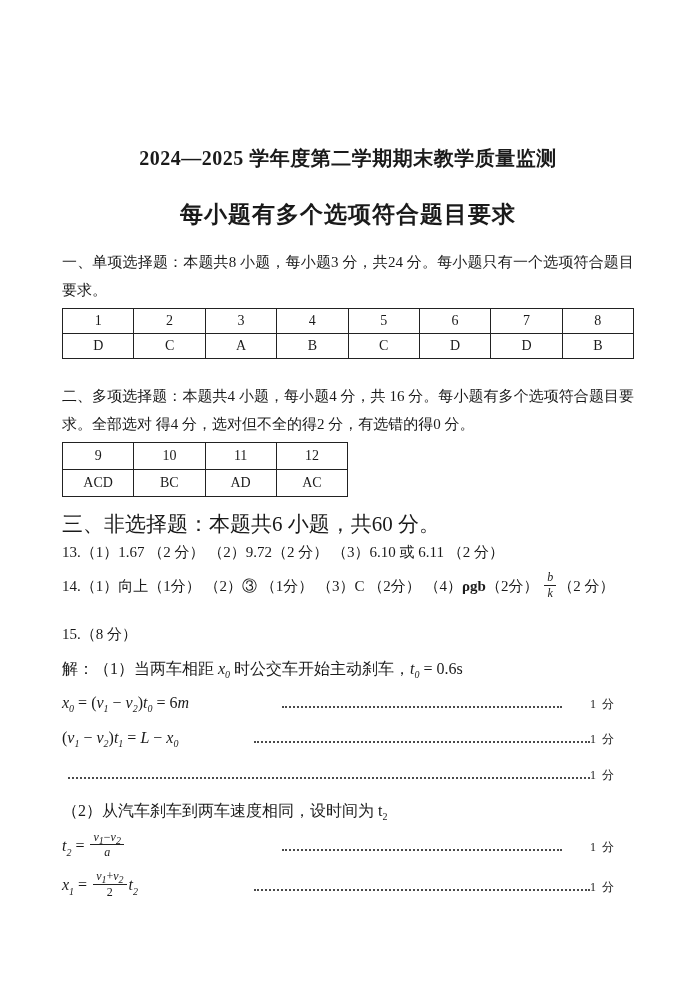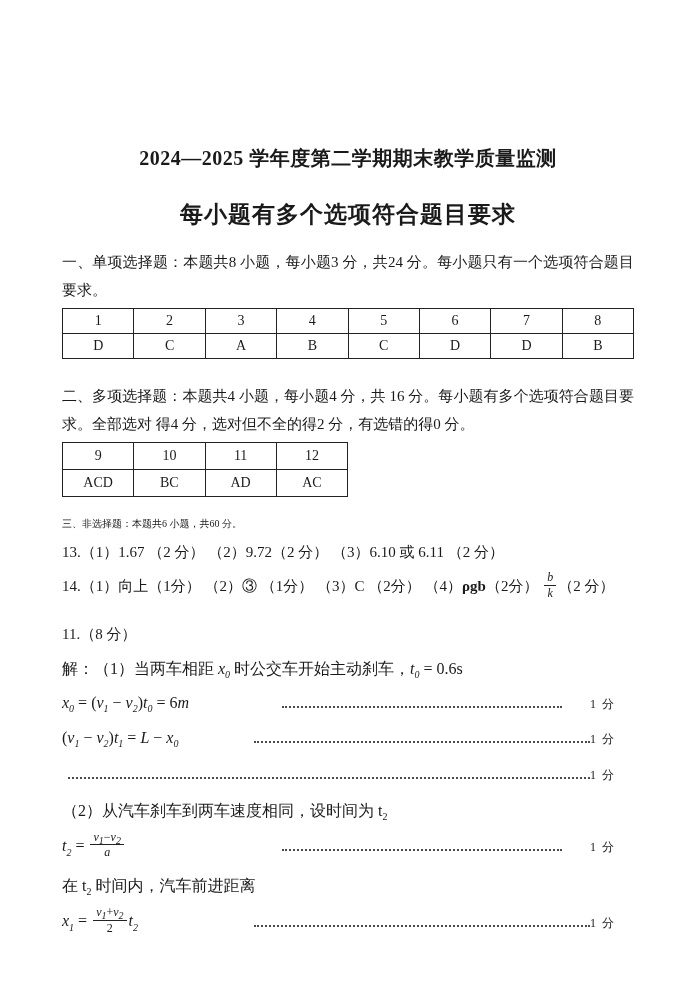--- a/index.html
+++ b/index.html
@@ -29,21 +29,21 @@
     border-collapse:collapse; margin-top:4px; table-layout:fixed;
   }
   table.anskey.full { width:572px; }
   table.anskey.half { width:286px; }
   table.anskey td {
     border:1px solid #222; text-align:center; font-size:14px;
     height:25px; padding:0 2px;
   }
   table.anskey.half td { height:27px; }
 
-  .sec3-head { margin-top:14px; font-size:10px; line-height:26px; }
+  .sec3-head { margin-top:14px; font-size:21px; line-height:26px; }
   .rich-line { font-size:15px; line-height:26px; }
   .mt2  { margin-top:2px; }
   .mt8  { margin-top:8px; }
   .mt10 { margin-top:10px; }
   .mt12 { margin-top:12px; }
   .mt13 { margin-top:13px; }
   .mt14 { margin-top:10px;gap:28px; }
   .mt20 { margin-top:18px; }
 
   .work-line { font-size:15px; line-height:24px; }
@@ -121,21 +121,21 @@
     </tr>
   </tbody>
     </table>
 
   <div class="sec3-head">三、非选择题：本题共6 小题，共60 分。</div>
 
   <div class="rich-line mt2">13.（1）1.67 （2 分） （2）9.72（2 分） （3）6.10 或 6.11 （2 分）</div>
 
   <div class="rich-line mt8"><span>14.（1）向上（1分） （2）③ （1分） （3）C （2分） （4）</span><span class="bd">ρgb</span><span>（2分）  </span><span class="frac"><span class="num"><span class="it">b</span></span><span class="den"><span class="it">k</span></span></span><span>（2 分）</span></div>
 
-  <div class="rich-line mt20">11.（8 分）</div>
+  <div class="rich-line mt20">15.（8 分）</div>
 
   <div class="work-line mt10">
     <span class="eq"><span>解：（1）当两车相距 </span><span class="it">x</span><sub class="it">0</sub><span> 时公交车开始主动刹车，</span><span class="it">t</span><sub class="it">0</sub><span> = 0.6s</span></span>
   </div>
 
   <div class="work-line scored mt14">
     <span class="eq"><span class="it">x</span><sub class="it">0</sub><span> = (</span><span class="it">v</span><sub class="it">1</sub><span> − </span><span class="it">v</span><sub class="it">2</sub><span>)</span><span class="it">t</span><sub class="it">0</sub><span> = 6</span><span class="it">m</span></span>
     <span class="leader"></span>
     <span class="score">1  分</span>
   </div>
@@ -155,23 +155,20 @@
   <div class="work-line mt12">
     <span class="eq"><span>（2）从汽车刹车到两车速度相同，设时间为 t</span><sub>2</sub></span>
   </div>
 
   <div class="work-line scored mt14">
     <span class="eq"><span class="it">t</span><sub class="it">2</sub><span> = </span><span class="frac"><span class="num"><span class="it">v</span><sub class="it">1</sub><span>−</span><span class="it">v</span><sub class="it">2</sub></span><span class="den"><span class="it">a</span></span></span></span>
     <span class="leader"></span>
     <span class="score">1  分</span>
   </div>
 
-  <div class="work-line mt12">
-    <span class="eq"><span>在 t</span><sub>2</sub><span> 时间内，汽车前进距离</span></span>
-  </div>
 
   <div class="work-line scored mt10">
     <span class="eq"><span class="it">x</span><sub class="it">1</sub><span> = </span><span class="frac"><span class="num"><span class="it">v</span><sub class="it">1</sub><span>+</span><span class="it">v</span><sub class="it">2</sub></span><span class="den"><span>2</span></span></span><span class="it">t</span><sub class="it">2</sub></span>
     <span class="leader"></span>
     <span class="score">1  分</span>
   </div>
 
 </div>
 
 </body></html>

